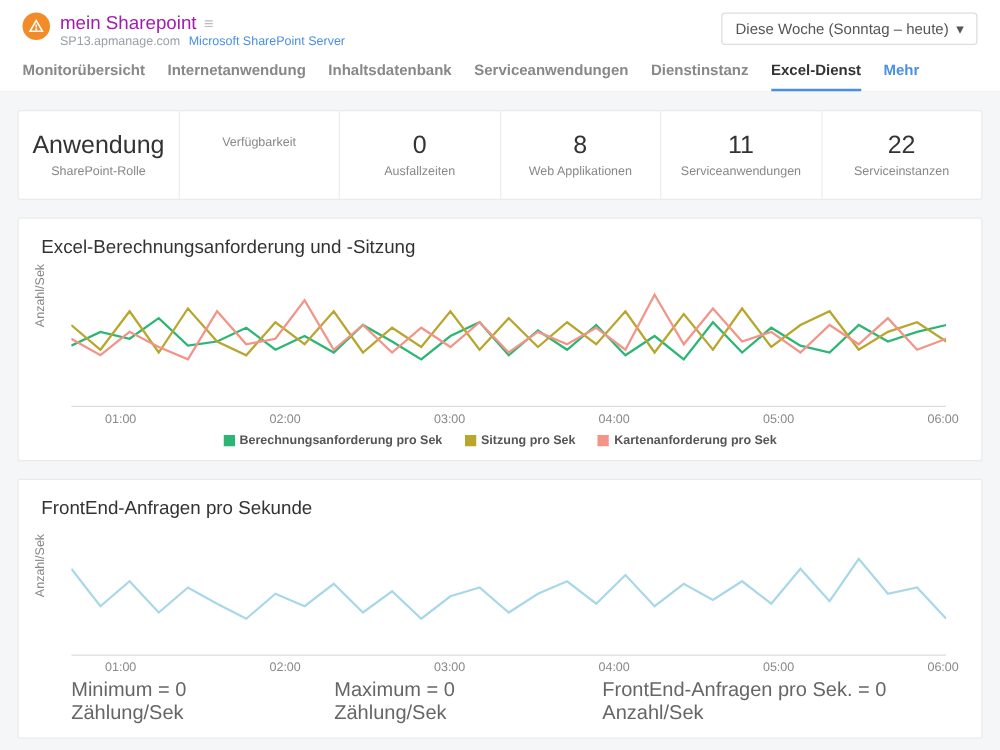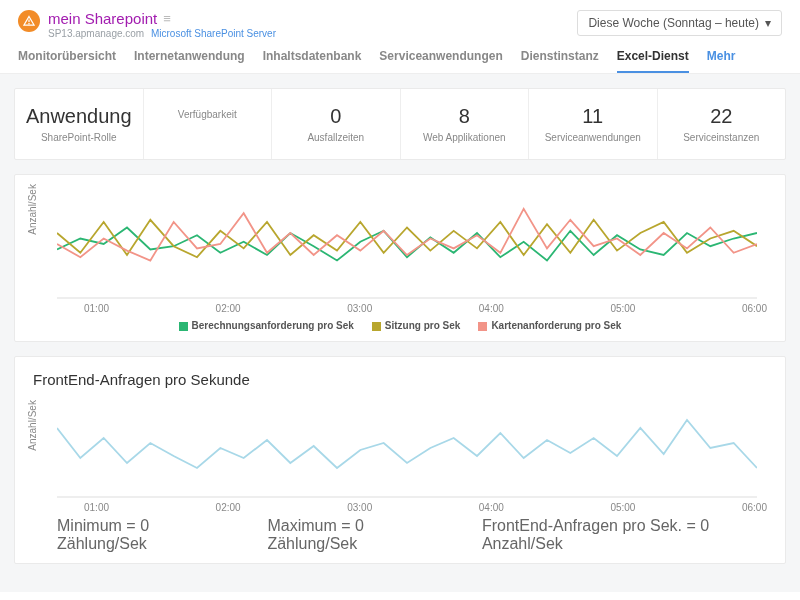--- a/index.html
+++ b/index.html
@@ -98,20 +98,21 @@
         <div class="big">11</div>
         <div class="lbl">Serviceanwendungen</div>
       </div>
       <div class="metric">
         <div class="big">22</div>
         <div class="lbl">Serviceinstanzen</div>
       </div>
     </div>
 
   <div class="card chart-card">
+    <div class="chart-title">Excel-Berechnungsanforderung und -Sitzung</div>
     <div class="chart-wrap">
       <div class="ylabel">Anzahl/Sek</div>
       <div class="plot">
         <svg id="chart1-svg" width="700" height="110">
             <line x1="0" x2="700" y1="109" y2="109" stroke="#ddd"></line>
             <polyline points="0,60.5 23.333333333333332,49.49999999999999 46.666666666666664,55 70,38.5 93.33333333333333,60.5 116.66666666666666,57.2 140,46.2 163.33333333333334,63.800000000000004 186.66666666666666,52.8 210,66 233.33333333333331,44 256.66666666666663,57.2 280,71.5 303.33333333333337,52.8 326.6666666666667,41.8 350,68.2 373.3333333333333,48.39999999999999 396.66666666666663,63.800000000000004 420,44 443.3333333333333,68.2 466.66666666666663,52.8 489.99999999999994,71.5 513.3333333333333,41.8 536.6666666666667,66 560,46.2 583.3333333333334,60.5 606.6666666666667,66 630,44 653.3333333333334,57.2 676.6666666666666,49.49999999999999 700,44" fill="none" stroke="#2bb673" stroke-width="1.8"></polyline>
             <polyline points="0,44 23.333333333333332,63.800000000000004 46.666666666666664,33 70,66 93.33333333333333,30.799999999999997 116.66666666666666,57.2 140,68.2 163.33333333333334,41.8 186.66666666666666,59.4 210,33 233.33333333333331,66 256.66666666666663,46.2 280,61.6 303.33333333333337,33 326.6666666666667,63.800000000000004 350,38.5 373.3333333333333,61.6 396.66666666666663,41.8 420,59.4 443.3333333333333,33 466.66666666666663,66 489.99999999999994,35.19999999999999 513.3333333333333,63.800000000000004 536.6666666666667,30.799999999999997 560,61.6 583.3333333333334,44 606.6666666666667,33 630,63.800000000000004 653.3333333333334,49.49999999999999 676.6666666666666,41.8 700,57.2" fill="none" stroke="#b8a62e" stroke-width="1.8"></polyline>
             <polyline points="0,55 23.333333333333332,68.2 46.666666666666664,49.49999999999999 70,61.6 93.33333333333333,71.5 116.66666666666666,33 140,59.4 163.33333333333334,55 186.66666666666666,24.200000000000003 210,63.800000000000004 233.33333333333331,44 256.66666666666663,66 280,46.2 303.33333333333337,61.6 326.6666666666667,41.8 350,66 373.3333333333333,49.49999999999999 396.66666666666663,59.4 420,46.2 443.3333333333333,63.800000000000004 466.66666666666663,19.80000000000001 489.99999999999994,59.4 513.3333333333333,30.799999999999997 536.6666666666667,57.2 560,49.49999999999999 583.3333333333334,66 606.6666666666667,44 630,59.4 653.3333333333334,38.5 676.6666666666666,63.800000000000004 700,55" fill="none" stroke="#f29488" stroke-width="1.8"></polyline>
           </svg>
       </div>

